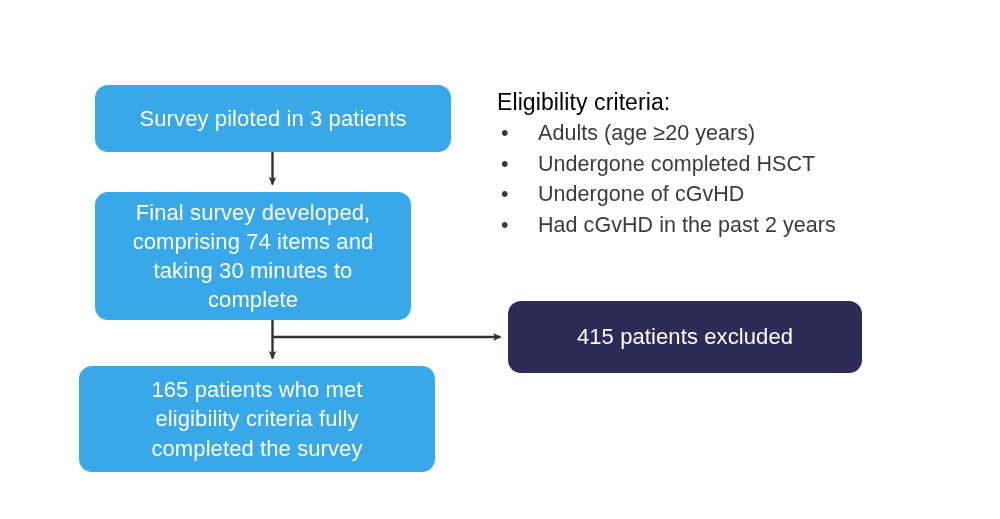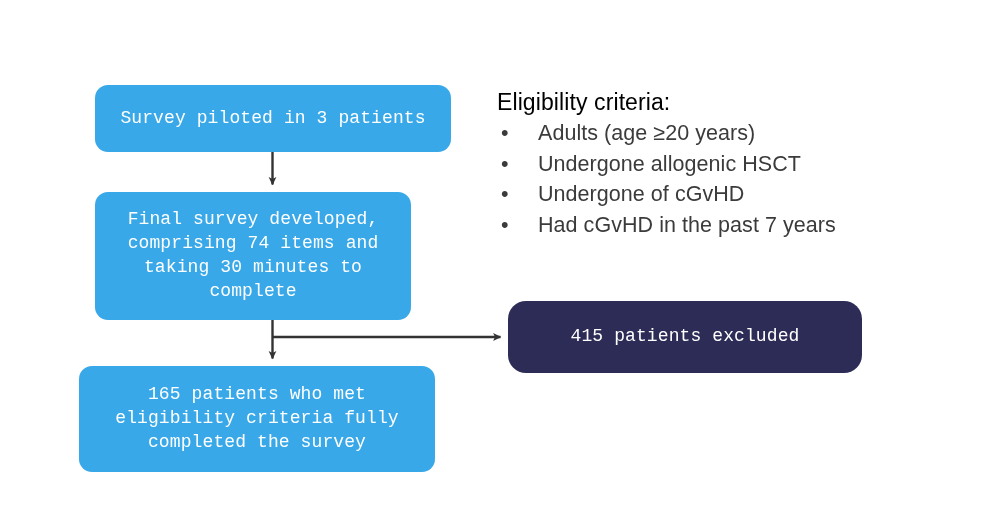--- a/index.html
+++ b/index.html
@@ -27,34 +27,33 @@
   
   .node {
     position: absolute;
     box-sizing: border-box;
     display: flex;
     align-items: center;
     justify-content: center;
     text-align: center;
     border-radius: 13px;
     color: #ffffff;
-    font-size: 18px;
+    font-size: 22px;
     line-height: 1.33;
     letter-spacing: 0.1px;
     padding: 4px 24px;
     white-space: pre-line;
-    font-family: Liberation Mono, monospace;
   }
   .node.blue   { background: #38a8e8; }
   .node.navy   { background: #2c2c56; }
 
   #node-pilot      { left: 95px;  top: 85px;  width: 356px; height: 67px;  }
   #node-final      { left: 95px;  top: 192px; width: 316px; height: 128px; }
   #node-completed  { left: 79px;  top: 366px; width: 356px; height: 106px; }
-  #node-excluded   { left: 508px; top: 301px; width: 354px; height: 72px; border-radius: 18px;  }
+  #node-excluded   { left: 508px; top: 301px; width: 354px; height: 72px;  }
 
   
   #connectors {
     position: absolute;
     left: 0;
     top: 0;
     width: 1000px;
     height: 519px;
     pointer-events: none;
   }
@@ -138,26 +137,26 @@
   <div id="criteria">
     <div id="criteria-title">Eligibility criteria:</div>
 
     <ul id="criteria-list">
       <li>
         <span class="bullet-dot">•</span>
         <span>Adults (age ≥20 years)</span>
       </li>
       <li>
         <span class="bullet-dot">•</span>
-        <span>Undergone allogenic HSCT</span>
+        <span>Undergone completed HSCT</span>
       </li>
       <li>
         <span class="bullet-dot">•</span>
         <span>Undergone of cGvHD</span>
       </li>
       <li>
         <span class="bullet-dot">•</span>
-        <span>Had cGvHD in the past 7 years</span>
+        <span>Had cGvHD in the past 2 years</span>
       </li>
     </ul>
   </div>
 
 </div>
 
 </body></html>

